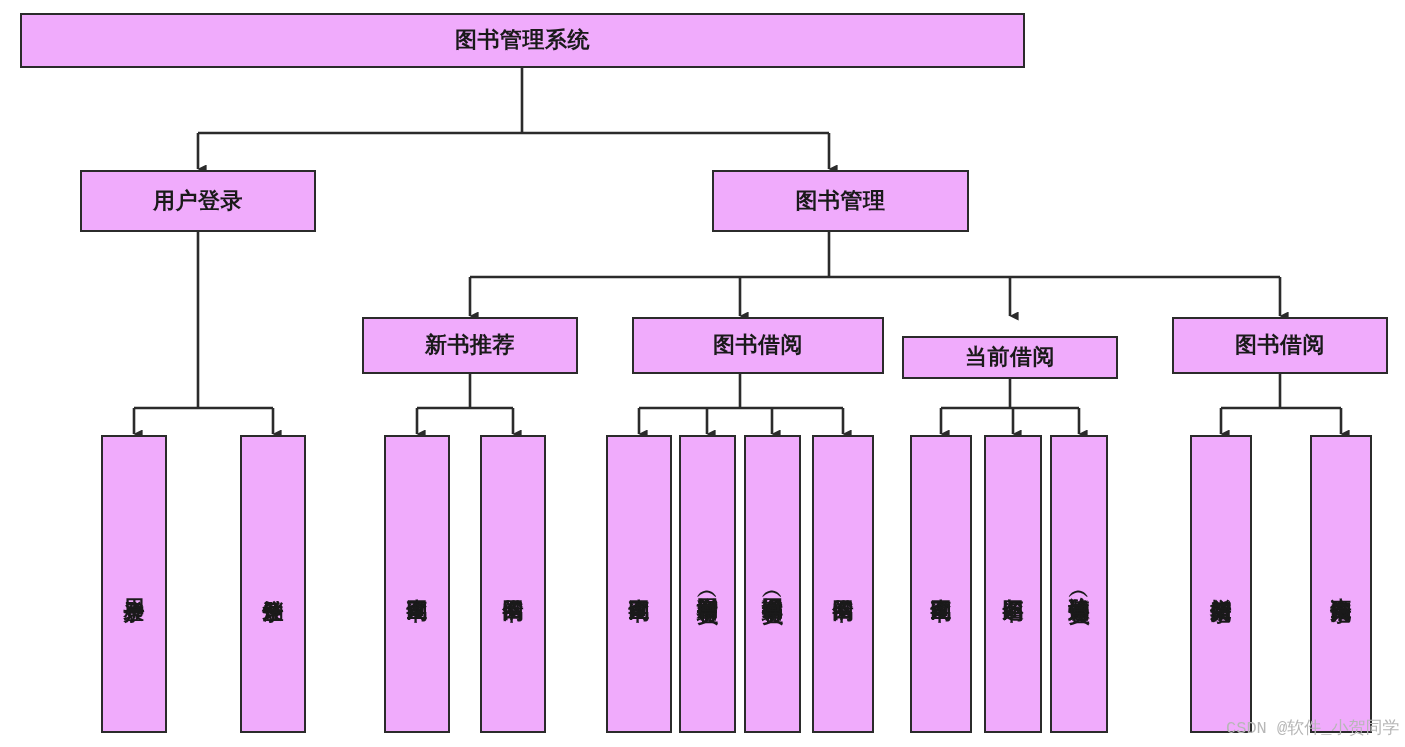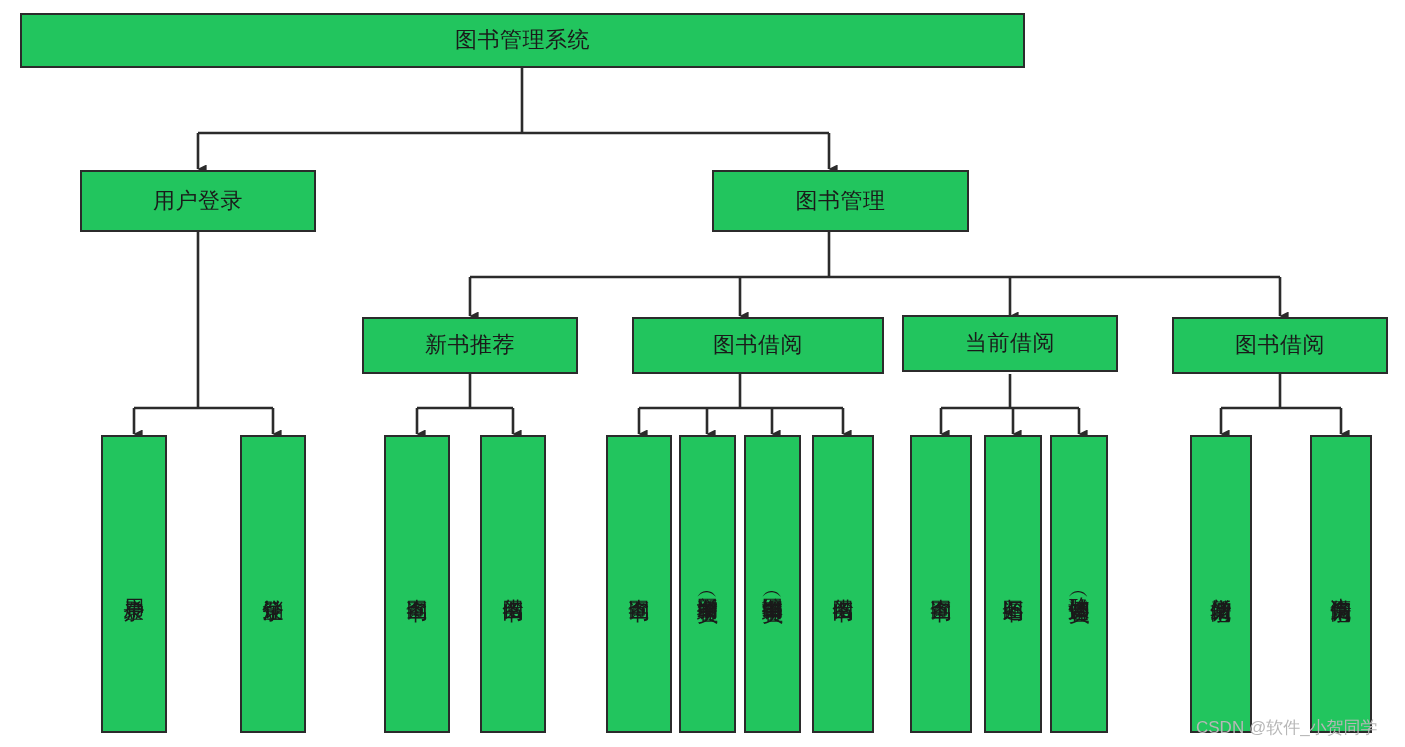--- a/index.html
+++ b/index.html
@@ -23,25 +23,26 @@
     position: absolute;
     left: 0;
     top: 0;
     width: 1405px;
     height: 747px;
   }
   .node-box {
     position: absolute;
     box-sizing: border-box;
     border: 2px solid #2b2b2b;
-    background: #22c55e;
+    background: #f0abfc;
     display: flex;
     align-items: center;
     justify-content: center;
     color: #1a1a1a;
+    font-weight: bold;
   }
   .node-label-h {
     font-size: 22px;
     line-height: 1.2;
     letter-spacing: 0.5px;
     white-space: nowrap;
   }
   .node-box.leaf {
     align-items: center;
     justify-content: center;
@@ -55,21 +56,22 @@
     letter-spacing: 1px;
     white-space: nowrap;
     text-align: center;
   }
   .watermark {
     position: absolute;
     font-size: 17px;
     color: #b7b7b7;
     white-space: nowrap;
     user-select: none;
-    font-family: Liberation Sans, sans-serif;
+    font-family: Liberation Mono, monospace;
+    margin-left: 30px;
   }
 </style>
 </head>
 <body>
 
 <div id="diagram-root">
 
   <svg id="flow-svg" viewBox="0 0 1405 747" preserveAspectRatio="none" aria-hidden="true">
     <defs>
       <marker id="arrowhead" markerWidth="10" markerHeight="10" refX="4.5" refY="8.6" orient="auto" markerUnits="userSpaceOnUse">
@@ -126,21 +128,21 @@
       </div>
     </div>
 
   <div id="level3-container">
       <div class="node-box" style="left: 362px; top: 317px; width: 216px; height: 57px;">
         <span class="node-label-h">新书推荐</span>
       </div>
       <div class="node-box" style="left: 632px; top: 317px; width: 252px; height: 57px;">
         <span class="node-label-h">图书借阅</span>
       </div>
-      <div class="node-box" style="left: 902px; top: 315px; width: 216px; height: 57px;">
+      <div class="node-box" style="left: 902px; top: 336px; width: 216px; height: 43px;">
         <span class="node-label-h">当前借阅</span>
       </div>
       <div class="node-box" style="left: 1172px; top: 317px; width: 216px; height: 57px;">
         <span class="node-label-h">图书借阅</span>
       </div>
     </div>
 
   <div id="leaf-container">
       <div class="node-box leaf" style="left: 101px; top: 435px; width: 66px; height: 298px;">
         <span class="node-label-v">用户登录</span>

